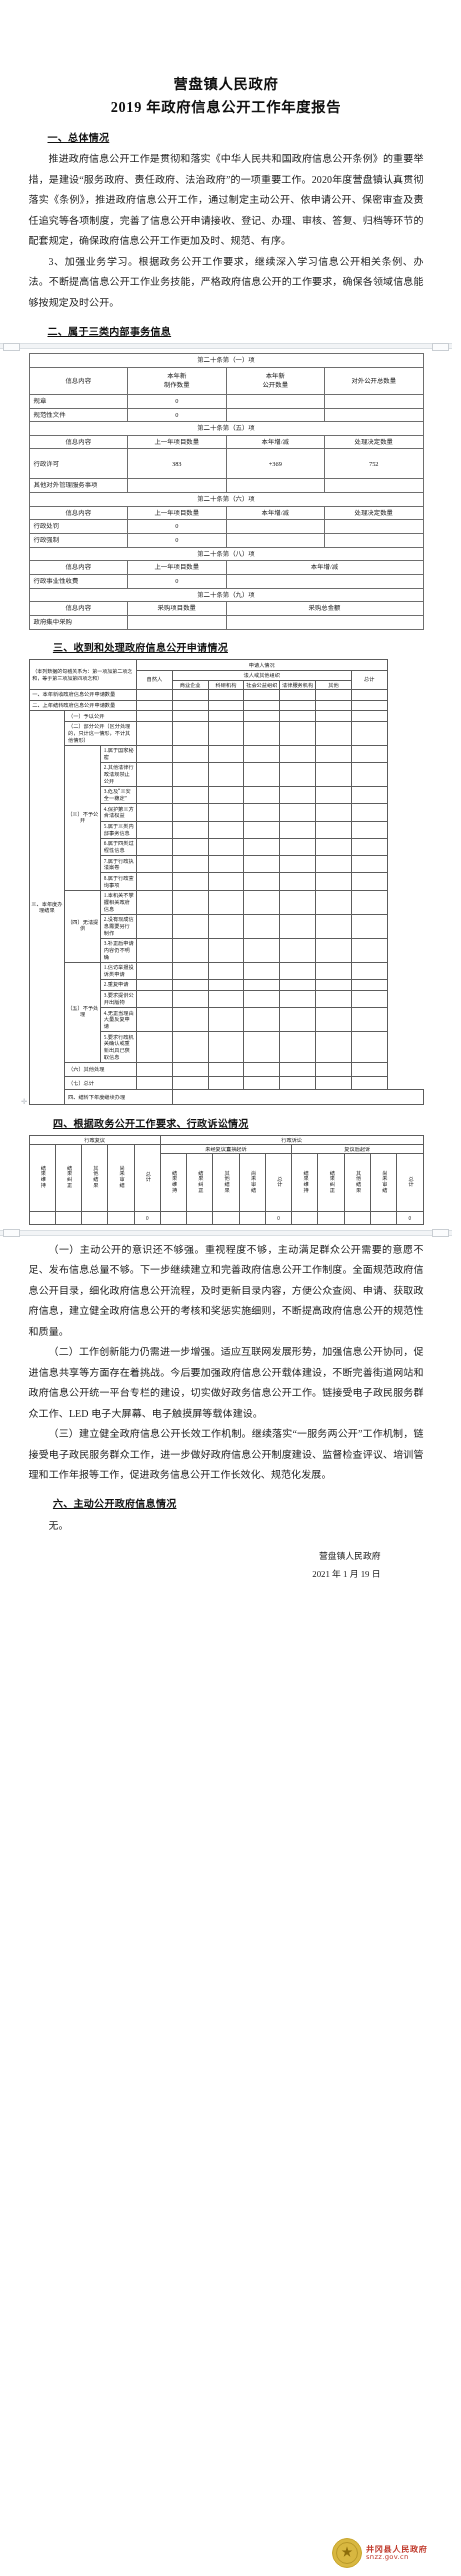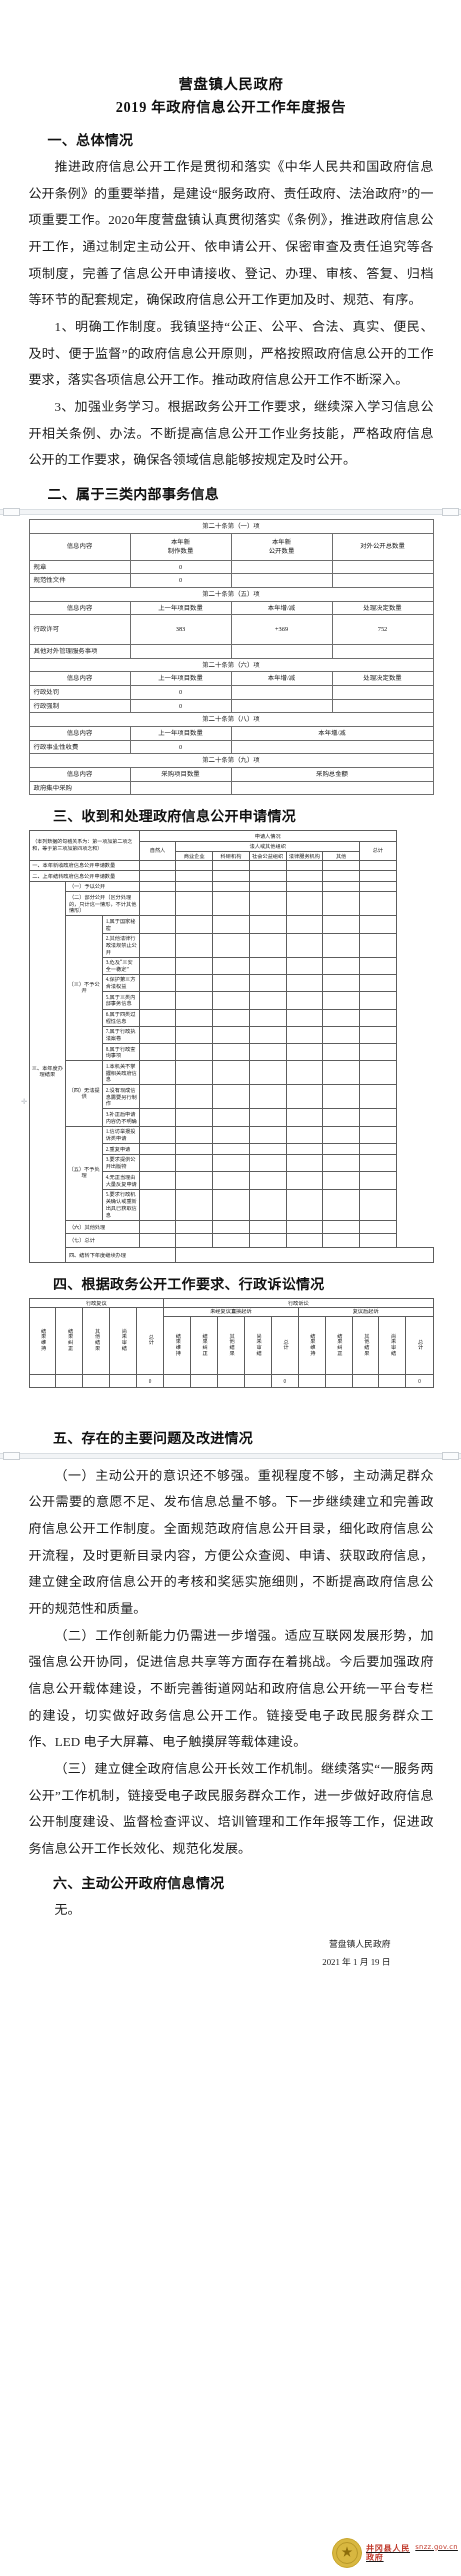--- a/index.html
+++ b/index.html
@@ -9,50 +9,51 @@
     width: 462px;
     background: #ffffff;
     font-family: "Liberation Serif", "DejaVu Serif", serif;
     color: #1a1a1a;
     -webkit-font-smoothing: antialiased;
   }
   .page {
     position: relative;
     width: 462px;
     min-height: 2576px;
-    padding: 0 0 0 0;
+    padding: 0 10px 0 0;
     overflow: hidden;
   }
   .doc-title-block {
     padding-top: 73px;
     text-align: center;
   }
   .doc-title-line {
     font-family: "Liberation Serif", "DejaVu Serif", serif;
     font-weight: bold;
     font-size: 14.3px;
     letter-spacing: 0.7px;
     line-height: 1.62;
     color: #111;
   }
   .body-area {
     padding: 0 28.5px 0 28.5px;
   }
   h2.section-head {
     font-family: "DejaVu Sans", "Liberation Sans", sans-serif;
     font-weight: bold;
-    font-size: 14px;
+    font-size: 10px;
     margin: 9.5px 0 5.4px 0;
     padding-left: 19px;
     letter-spacing: 0.3px;
     color: #111;
+    text-decoration: underline;
   }
   h2.section-head.centered-ish { padding-left: 24.4px; }
   p.para {
-    font-size: 13px;
+    font-size: 10px;
     line-height: 2.05;
     margin: 0 0 0 0;
     text-align: justify;
     text-indent: 2em;
     letter-spacing: 0.1px;
     color: #1c1c1c;
   }
   p.para + p.para { margin-top: 0; }
 
   
@@ -183,21 +184,21 @@
     border: 0.7px solid #9c7d14;
     opacity: .55;
   }
   .seal-star {
     color: #8d6d0b;
     font-size: 11.5px;
     line-height: 1;
     position: relative;
     z-index: 2;
   }
-  .seal-text { display: flex; line-height: 1.15; text-decoration: underline; }
+  .seal-text { display: flex; flex-direction: column; line-height: 1.15; }
   .seal-cn {
     font-size: 8.1px;
     font-weight: bold;
     color: #c0392b;
     letter-spacing: 0.7px;
     font-family: "DejaVu Sans", "Liberation Sans", sans-serif;
   }
   .seal-en {
     font-size: 6.8px;
     color: #c0392b;
@@ -239,21 +240,20 @@
 
   <div class="doc-title-block">
     <div class="doc-title-line">营盘镇人民政府</div>
     <div class="doc-title-line">2019 年政府信息公开工作年度报告</div>
   </div>
 
   <div class="body-area">
 
     <h2 class="section-head">一、总体情况</h2>
     <p class="para">推进政府信息公开工作是贯彻和落实《中华人民共和国政府信息公开条例》的重要举措，是建设“服务政府、责任政府、法治政府”的一项重要工作。2020年度营盘镇认真贯彻落实《条例》，推进政府信息公开工作，通过制定主动公开、依申请公开、保密审查及责任追究等各项制度，完善了信息公开申请接收、登记、办理、审核、答复、归档等环节的配套规定，确保政府信息公开工作更加及时、规范、有序。</p>
-    <p class="para">1、明确工作制度。我镇坚持“公正、公平、合法、真实、便民、及时、便于监督”的政府信息公开原则，严格按照政府信息公开的工作要求，落实各项信息公开工作。推动政府信息公开工作不断深入。</p>
     <p class="para">3、加强业务学习。根据政务公开工作要求，继续深入学习信息公开相关条例、办法。不断提高信息公开工作业务技能，严格政府信息公开的工作要求，确保各领域信息能够按规定及时公开。</p>
 
     <h2 class="section-head">二、属于三类内部事务信息</h2>
 
     <div class="pagebreak-bar"></div>
 
     <table class="doc-table t1">
       <tbody>
 
         <tr>
@@ -659,21 +659,20 @@
           <td class="valcell">0</td>
           <td class="valcell"></td>
           <td class="valcell"></td>
           <td class="valcell"></td>
           <td class="valcell"></td>
           <td class="valcell">0</td>
         </tr>
       </tbody>
     </table>
 
-    <h2 class="section-head centered-ish" style="margin-top:39px;">五、存在的主要问题及改进情况</h2>
 
     <div class="pagebreak-bar"></div>
 
     <p class="para">（一）主动公开的意识还不够强。重视程度不够，主动满足群众公开需要的意愿不足、发布信息总量不够。下一步继续建立和完善政府信息公开工作制度。全面规范政府信息公开目录，细化政府信息公开流程，及时更新目录内容，方便公众查阅、申请、获取政府信息，建立健全政府信息公开的考核和奖惩实施细则，不断提高政府信息公开的规范性和质量。</p>
     <p class="para">（二）工作创新能力仍需进一步增强。适应互联网发展形势，加强信息公开协同，促进信息共享等方面存在着挑战。今后要加强政府信息公开载体建设，不断完善街道网站和政府信息公开统一平台专栏的建设，切实做好政务信息公开工作。链接受电子政民服务群众工作、LED 电子大屏幕、电子触摸屏等载体建设。</p>
     <p class="para">（三）建立健全政府信息公开长效工作机制。继续落实“一服务两公开”工作机制，链接受电子政民服务群众工作，进一步做好政府信息公开制度建设、监督检查评议、培训管理和工作年报等工作，促进政务信息公开工作长效化、规范化发展。</p>
 
     <h2 class="section-head centered-ish">六、主动公开政府信息情况</h2>
     <p class="para">无。</p>
 

